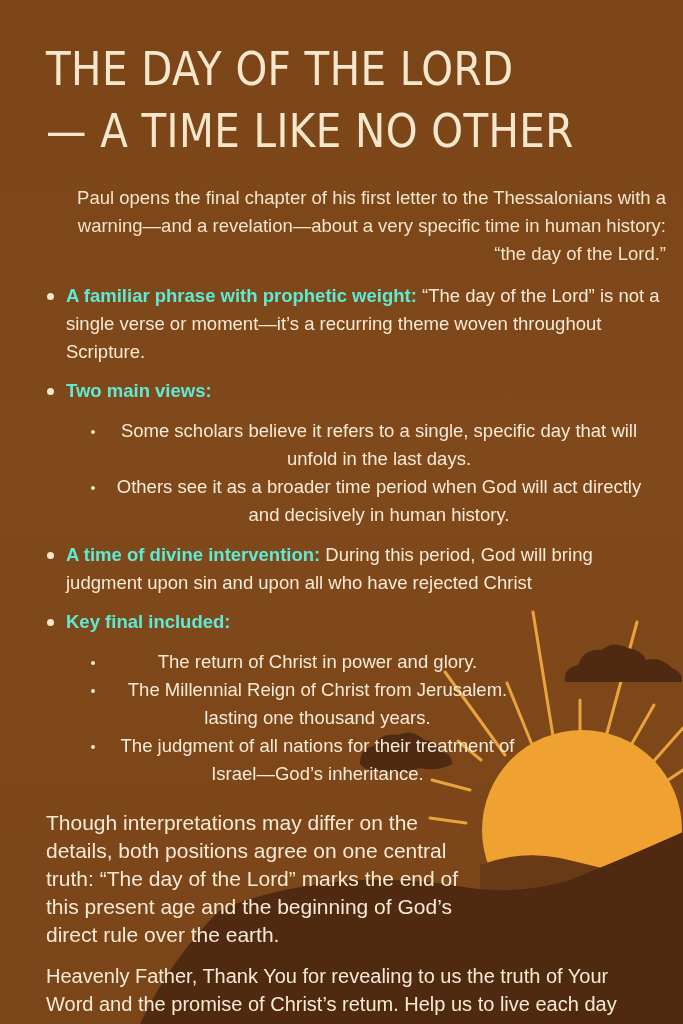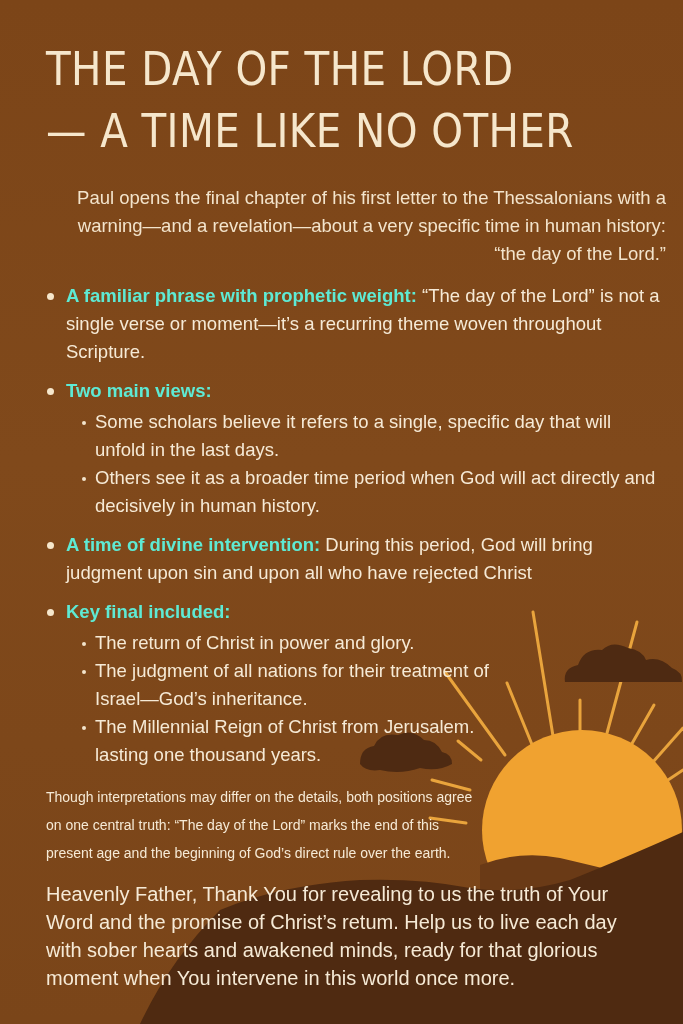--- a/index.html
+++ b/index.html
@@ -40,27 +40,27 @@
     ul.main { list-style: none; margin: 14px 0 0 0; padding: 0; }
     ul.main > li {
       position: relative; padding-left: 20px; margin-bottom: 11px;
       font-size: 18.5px; line-height: 28px;
     }
     ul.main > li > .dot {
       position: absolute; left: 1px; top: 11px; width: 7px; height: 7px;
       border-radius: 50%; background: #f6e7cc;
     }
     .lead { font-weight: bold; color: #5eead4; }
-    ul.sub { list-style: none; margin: 3px; padding: 0 0 0 13px; }
+    ul.sub { list-style: none; margin: 12px; padding: 0 0 0 13px; text-align: center; }
     ul.sub > li { position: relative; padding-left: 13px; }
     ul.sub > li .sdot {
       position: absolute; left: 0; top: 13px; width: 4px; height: 4px;
       border-radius: 50%; background: #f3e4cc;
     }
-    .conclusion { font-size: 14px; line-height: 28px; width: 440px; }
+    .conclusion { font-size: 21px; line-height: 28px; width: 440px; }
     .prayer { margin-top: 13px; font-size: 20px; line-height: 28px; width: 600px; }
   </style>
 </head>
 <body>
 
 <div class="bg"></div>
 
 <svg class="art" viewBox="0 0 683 1024">
 
   <g stroke="#e9a43c" stroke-width="3" stroke-linecap="round" fill="none">
@@ -113,21 +113,21 @@
     </li>
     <li>
       <span class="dot"></span>
       <span class="lead">A time of divine intervention:</span><span> During this period, God will bring judgment upon sin and upon all who have rejected Christ</span>
     </li>
     <li>
       <span class="dot"></span>
       <span class="lead">Key final included:</span>
       <ul class="sub" style="width:440px">
         <li><span class="sdot"></span><span>The return of Christ in power and glory.</span></li>
+        <li><span class="sdot"></span><span>The Millennial Reign of Christ from Jerusalem. lasting one thousand years.</span></li>
         <li><span class="sdot"></span><span>The judgment of all nations for their treatment of Israel—God’s inheritance.</span></li>
-        <li><span class="sdot"></span><span>The Millennial Reign of Christ from Jerusalem. lasting one thousand years.</span></li>
       </ul>
     </li>
   </ul>
 
   <p class="conclusion" style="margin-bottom:0">Though interpretations may differ on the details, both positions agree on one central truth: “The day of the Lord” marks the end of this present age and the beginning of God’s direct rule over the earth.</p>
   <p class="prayer">Heavenly Father, Thank You for revealing to us the truth of Your Word and the promise of Christ’s retum. Help us to live each day with sober hearts and awakened minds, ready for that glorious moment when You intervene in this world once more.</p>
 </div>
 
 </body></html>

